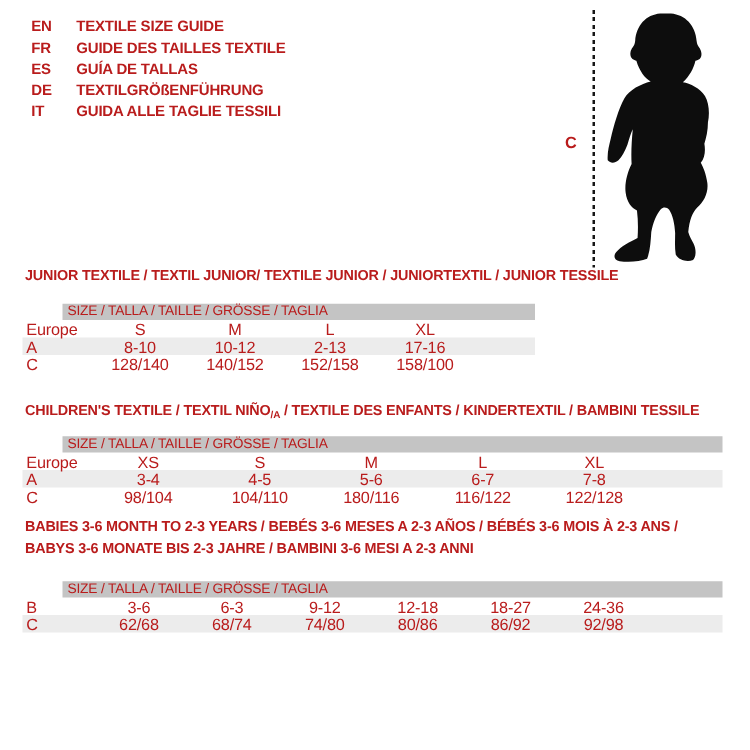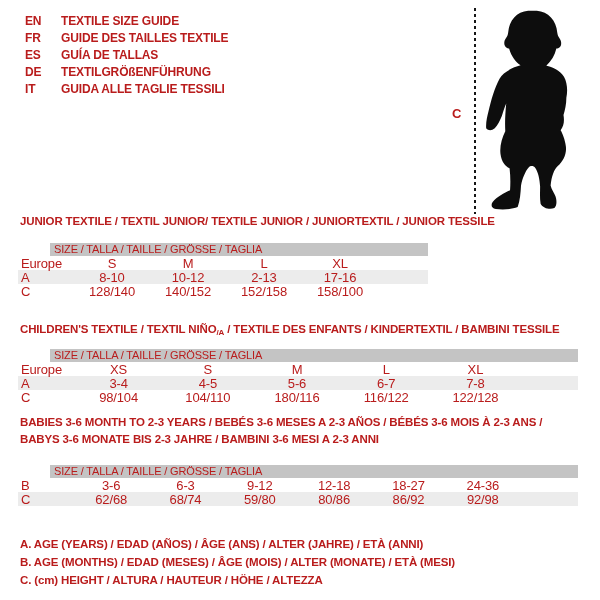--- a/index.html
+++ b/index.html
@@ -186,27 +186,22 @@
       <div class="t-cell">9-12</div>
       <div class="t-cell">12-18</div>
       <div class="t-cell">18-27</div>
       <div class="t-cell">24-36</div>
       <div class="sp58"></div>
     </div>
     <div class="t-row alt">
       <div class="t-label">C</div>
       <div class="t-cell">62/68</div>
       <div class="t-cell">68/74</div>
-      <div class="t-cell">59/80</div>
+      <div class="t-cell">74/80</div>
       <div class="t-cell">80/86</div>
       <div class="t-cell">86/92</div>
       <div class="t-cell">92/98</div>
       <div class="sp58"></div>
     </div>
   </div>
 
-  <div class="footnotes">
-    <div>A. AGE (YEARS) / EDAD (AÑOS) / ÂGE (ANS) / ALTER (JAHRE) / ETÀ (ANNI)</div>
-    <div>B. AGE (MONTHS) / EDAD (MESES) / ÂGE (MOIS) / ALTER (MONATE) / ETÀ (MESI)</div>
-    <div>C. (cm) HEIGHT / ALTURA / HAUTEUR / HÖHE / ALTEZZA</div>
-  </div>
 
 </div>
 
 </body></html>

